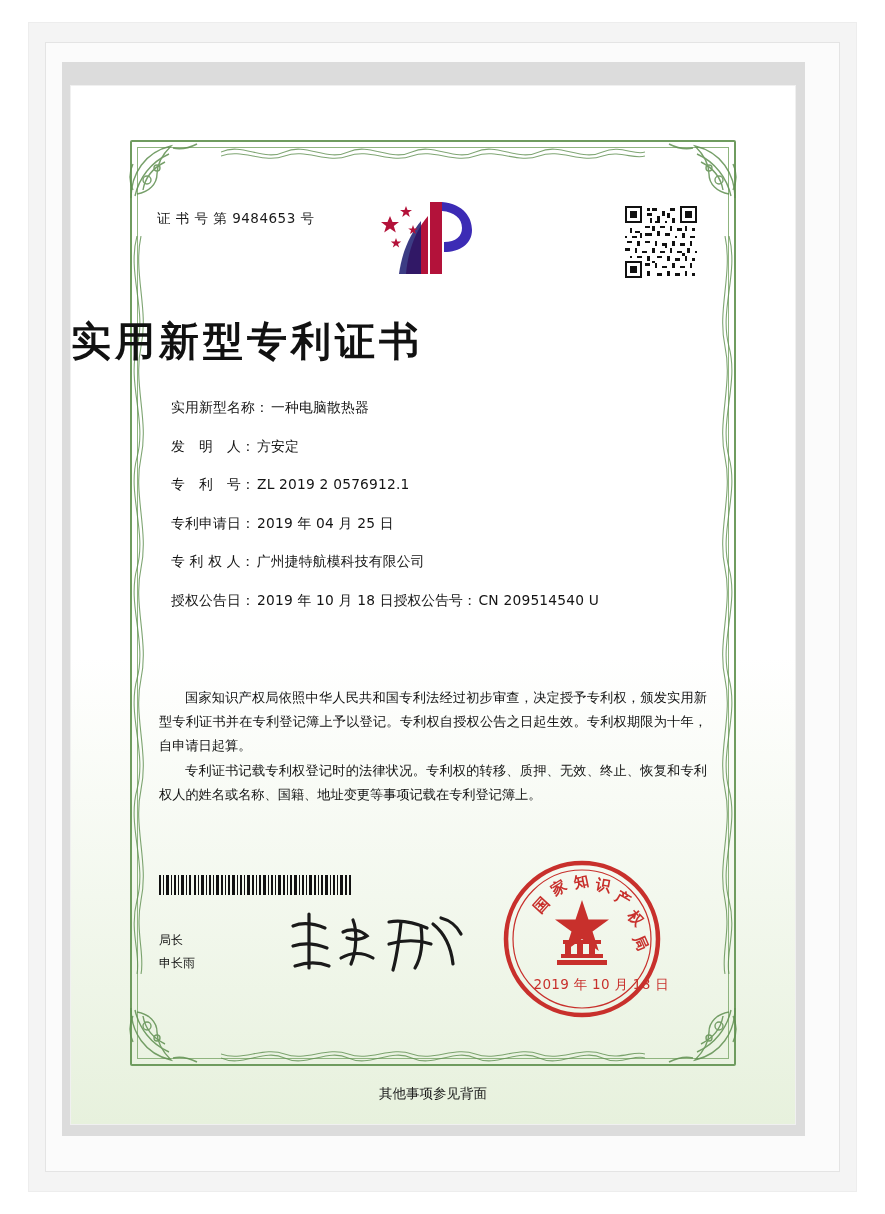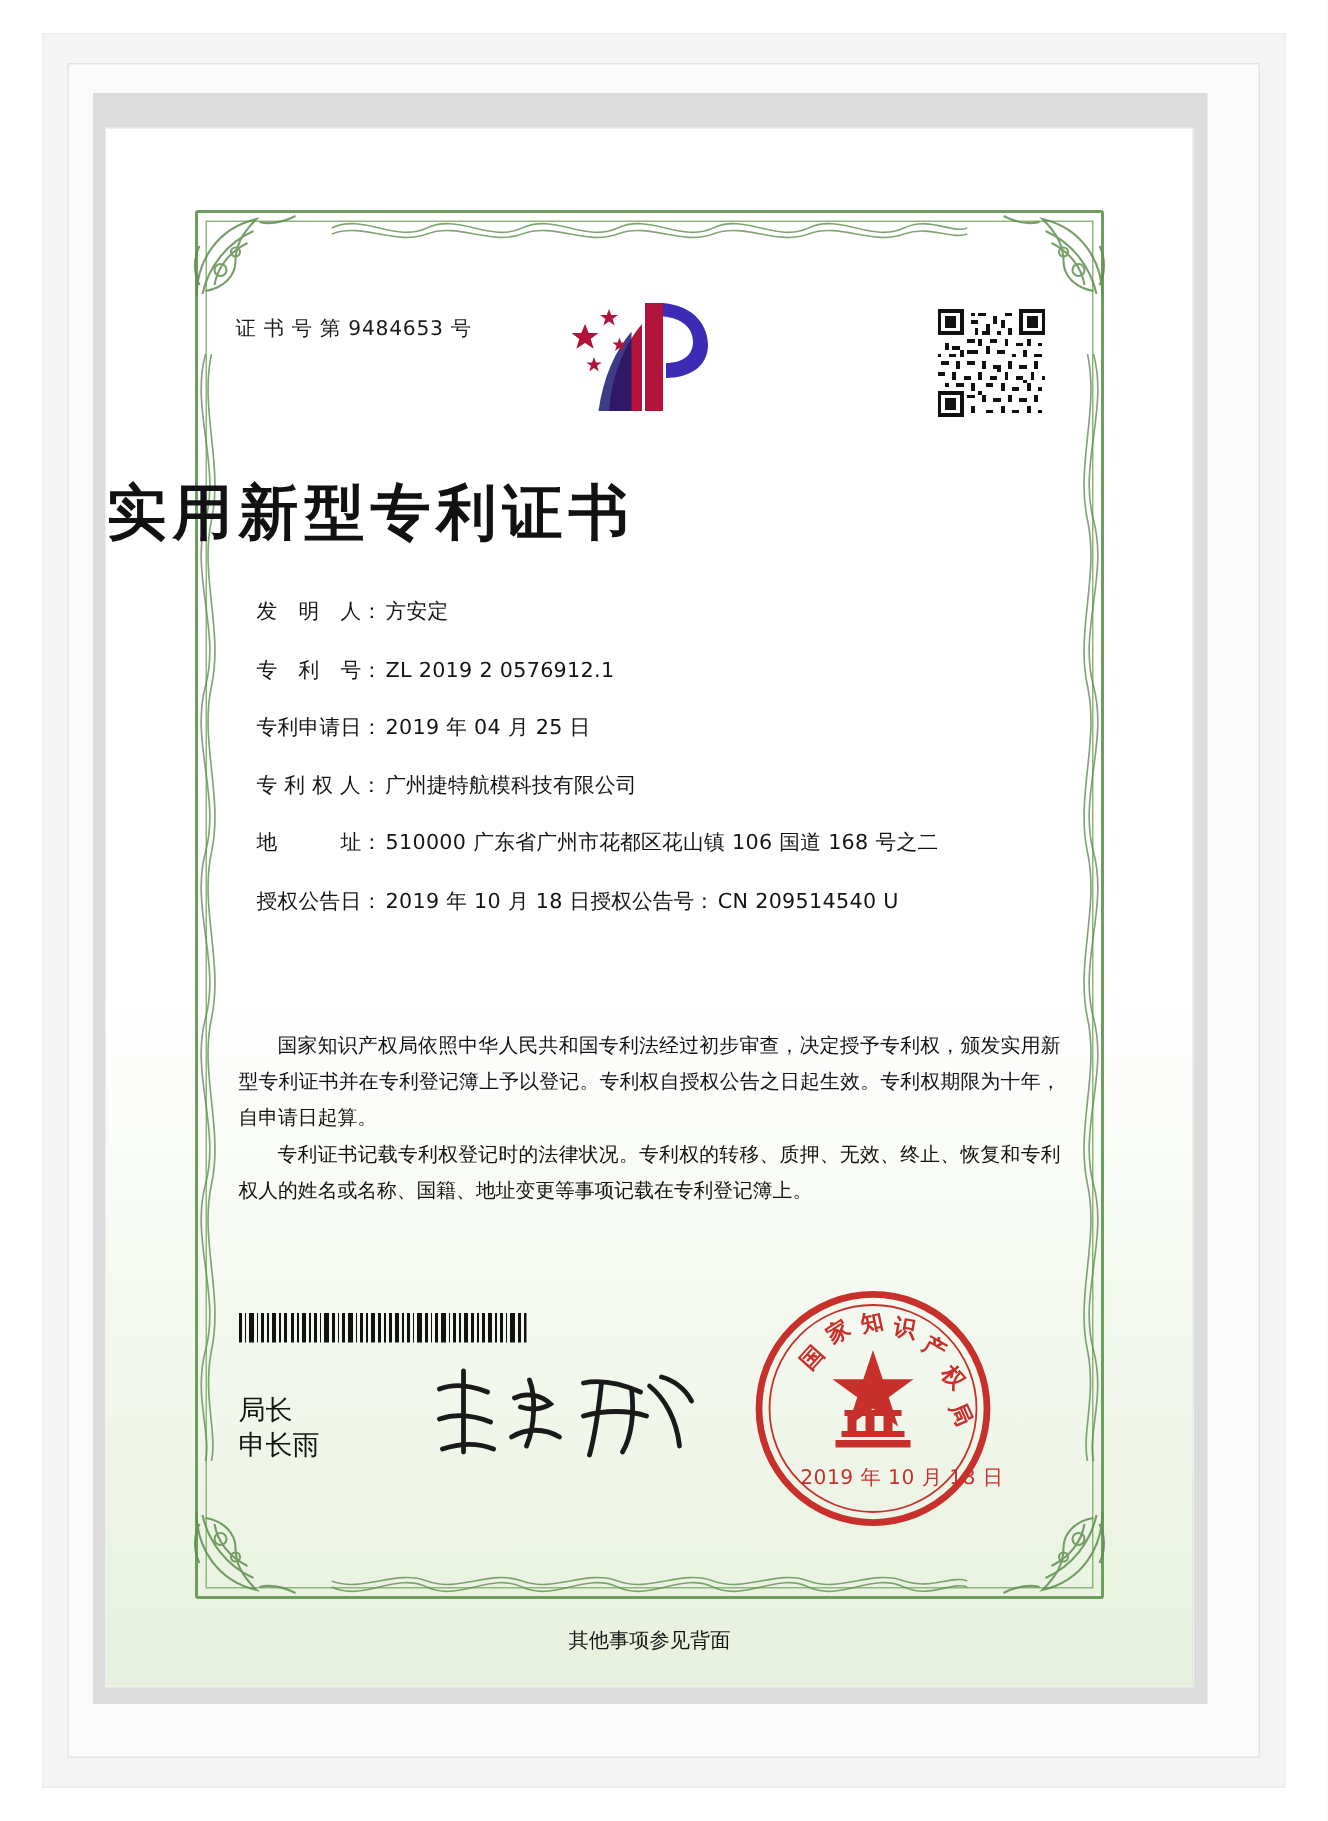--- a/index.html
+++ b/index.html
@@ -166,21 +166,21 @@
   .barcode {
     position: absolute;
     left: 88px; top: 789px;
     width: 192px; height: 20px;
   }
   .barcode svg { width:100%; height:100%; display:block; }
 
   .director {
     position: absolute;
     left: 88px; top: 843px;
-    font-size: 18px;
+    font-size: 12px;
     line-height: 23px;
     color: #121212;
     font-family: "DejaVu Sans", sans-serif;
   }
   .signature {
     position: absolute;
     left: 210px; top: 820px;
     width: 190px; height: 72px;
   }
   .signature svg { width:100%; height:100%; display:block; }
@@ -428,20 +428,24 @@
               <rect x="23" y="19" width="1" height="1"></rect>
                 <rect x="11" y="22" width="1" height="1"></rect>
             </g>
           </svg>
         </div>
 
         <div class="main-title">实用新型专利证书</div>
 
         <div class="fields">
 
+          <div class="field-row">
+            <span class="field-label">实用新型名称：</span>
+            <span class="field-value">一种电脑散热器</span>
+          </div>
 
           <div class="field-row">
             <span class="field-label">发　明　人：</span>
             <span class="field-value">方安定</span>
           </div>
 
           <div class="field-row">
             <span class="field-label">专　利　号：</span>
             <span class="field-value">ZL 2019 2 0576912.1</span>
           </div>
@@ -449,24 +453,20 @@
           <div class="field-row">
             <span class="field-label">专利申请日：</span>
             <span class="field-value">2019 年 04 月 25 日</span>
           </div>
 
           <div class="field-row">
             <span class="field-label">专 利 权 人：</span>
             <span class="field-value">广州捷特航模科技有限公司</span>
           </div>
 
-          <div class="field-row">
-            <span class="field-label">地　　　址：</span>
-            <span class="field-value">510000 广东省广州市花都区花山镇 106 国道 168 号之二</span>
-          </div>
 
           <div class="field-row">
             <span class="field-label">授权公告日：</span>
             <span class="field-value">2019 年 10 月 18 日</span>
             <span class="second-label">授权公告号：</span>
             <span class="field-value">CN 209514540 U</span>
           </div>
 
         </div>
 

